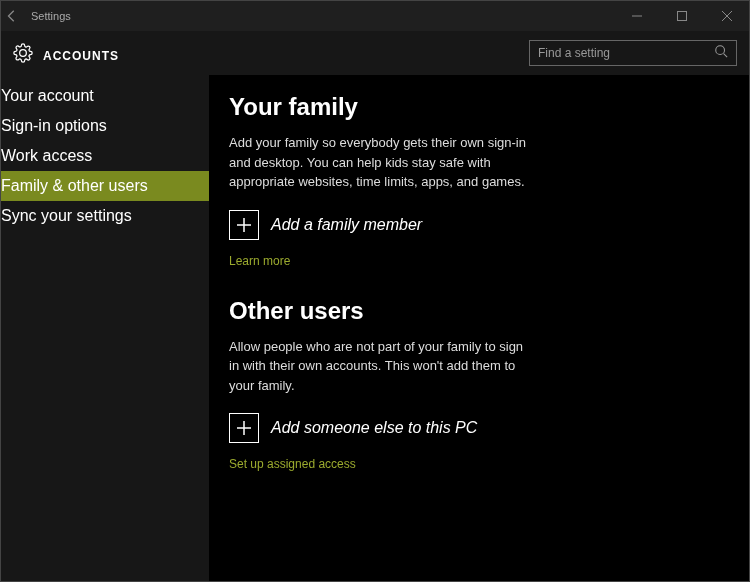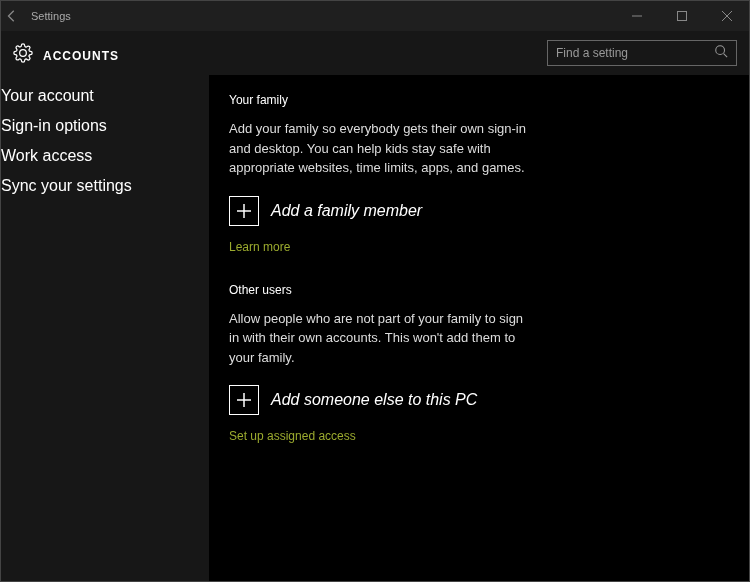--- a/index.html
+++ b/index.html
@@ -38,21 +38,21 @@
       background: #171717;
       display: flex;
       align-items: center;
       justify-content: space-between;
       padding: 0 12px;
     }
     .header-left { display: flex; align-items: flex-end; gap: 10px; }
     .gear-icon { width: 20px; height: 20px; color: #fff; }
     .header-title { font-size: 12px; font-weight: 600; letter-spacing: 1px; color: #fff; }
     .search-box {
-      width: 190px; height: 26px;
+      width: 208px; height: 26px;
       border: 1px solid #666;
       background: transparent;
       display: flex; align-items: center;
       padding: 0 8px;
     }
     .search-input {
       flex: 1; background: transparent; border: none; outline: none;
       color: #fff; font-size: 12px;
     }
     .search-input::placeholder { color: #999; }
@@ -71,21 +71,21 @@
       cursor: pointer;
     }
     .sidebar-item.active { background: #7a8a1f; }
     .content {
       flex: 1;
       background: #000;
       padding: 18px 20px;
       overflow-y: auto;
     }
     .section { margin-bottom: 28px; }
-    .section h2 { font-size: 12px; font-weight: 400; margin-bottom: 12px; }
+    .section h2 { font-size: 24px; font-weight: 700; margin-bottom: 12px; }
     .section p { font-size: 13px; color: #ddd; line-height: 1.5; max-width: 300px; }
     .add-row {
       display: flex; align-items: center; gap: 12px;
       margin-top: 18px; cursor: pointer;
     }
     .plus-box {
       width: 30px; height: 30px;
       border: 1.5px solid #fff;
       display: flex; align-items: center; justify-content: center;
     }
@@ -154,20 +154,23 @@
 <div class="body">
   <div class="sidebar">
     <div class="sidebar-item">
         <span>Your account</span>
       </div>
     <div class="sidebar-item">
         <span>Sign-in options</span>
       </div>
     <div class="sidebar-item">
         <span>Work access</span>
+      </div>
+    <div class="sidebar-item active">
+        <span>Family &amp; other users</span>
       </div>
     <div class="sidebar-item">
         <span>Sync your settings</span>
       </div>
   </div>
 
   <div class="content">
     <div class="section">
       <h2>Your family</h2>
       <p>Add your family so everybody gets their own sign-in and desktop. You can help kids stay safe with appropriate websites, time limits, apps, and games.</p>

